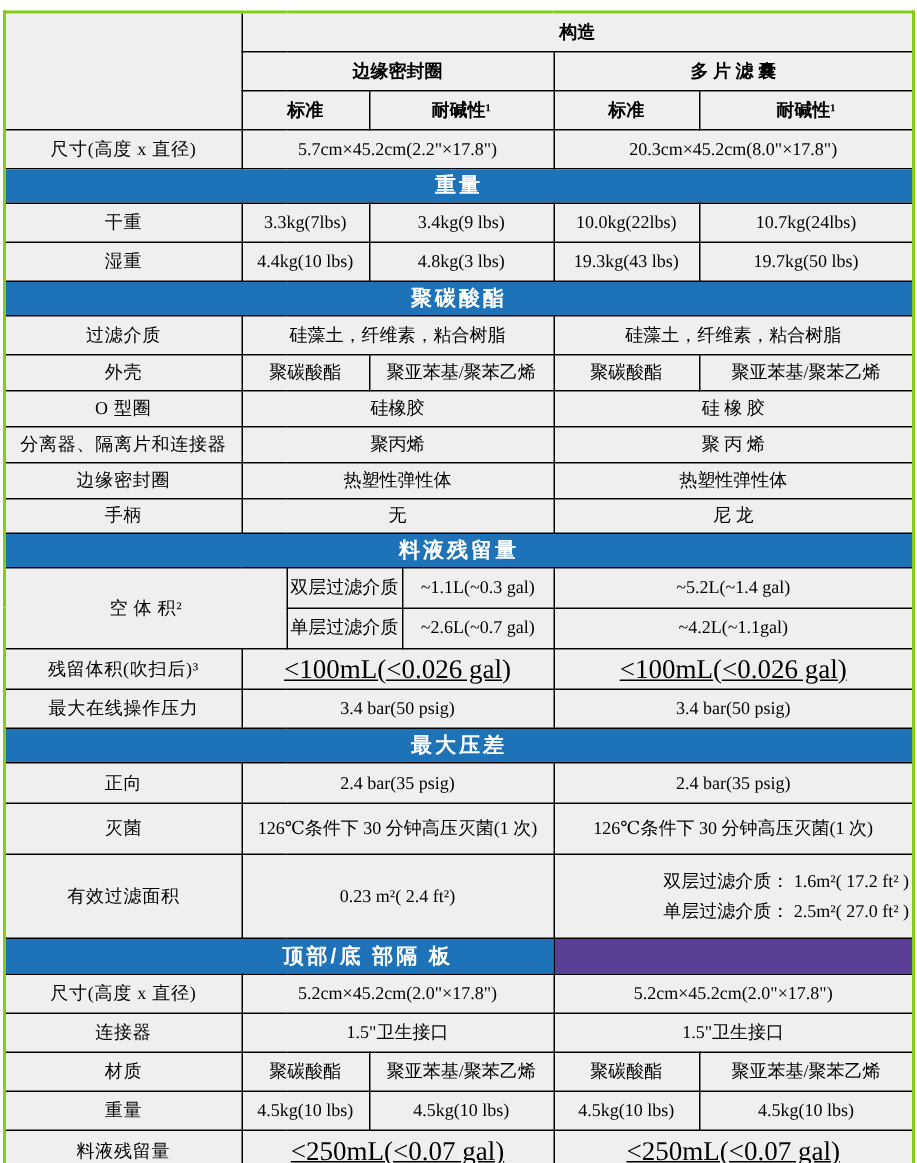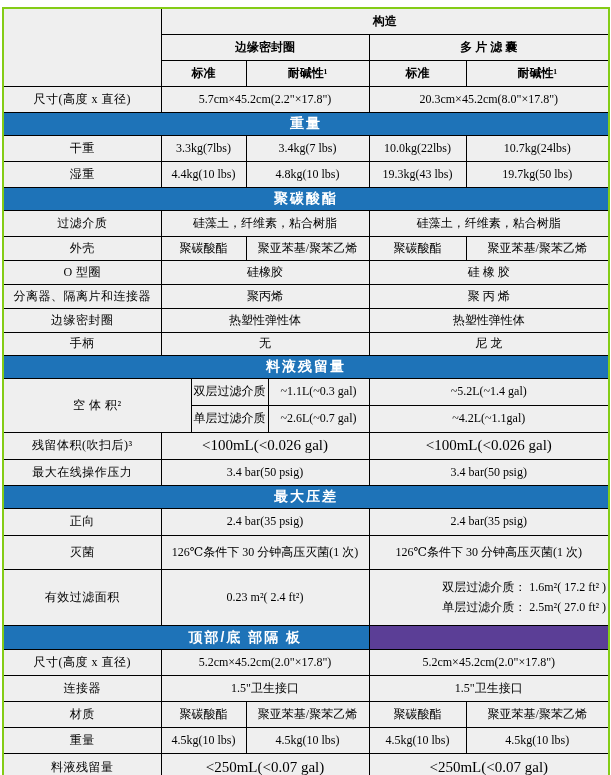--- a/index.html
+++ b/index.html
@@ -31,21 +31,21 @@
   td.band {
     background: #1E73B8;
     color: #ffffff;
     font-weight: bold;
     font-size: 14px;
     font-family: "Liberation Sans", "DejaVu Sans", sans-serif;
     letter-spacing: 2px;
   }
   td.band-left { text-align: center; padding-left: 120px; }
   td.purple { background: #5B3E96; }
-  td.big { font-size: 15px; }
+  td.big { font-size: 18px; text-decoration: underline; }
   td.lab { letter-spacing: 0.5px; }
   .h26 { height: 26px; }
   .h24 { height: 24px; }
   .h23 { height: 23px; }
   .h27 { height: 27px; }
   .h34 { height: 34px; margin-left: 48px; }
   .h46 { height: 56px; }
   .h28 { height: 28px; }
   .twoline div { line-height: 1.7; text-align: right; }
 </style>
@@ -83,28 +83,28 @@
     <td colspan="4">5.7cm×45.2cm(2.2"×17.8")</td>
     <td colspan="2">20.3cm×45.2cm(8.0"×17.8")</td>
   </tr>
 
   <tr class="h23">
     <td colspan="7" class="band">重量</td>
   </tr>
   <tr class="h26">
     <td class="lab">干重</td>
     <td colspan="2">3.3kg(7lbs)</td>
-    <td colspan="2">3.4kg(7 lbs)</td>
+    <td colspan="2">3.4kg(9 lbs)</td>
     <td>10.0kg(22lbs)</td>
     <td>10.7kg(24lbs)</td>
   </tr>
   <tr class="h26">
     <td class="lab">湿重</td>
     <td colspan="2">4.4kg(10 lbs)</td>
-    <td colspan="2">4.8kg(10 lbs)</td>
+    <td colspan="2">4.8kg(3 lbs)</td>
     <td>19.3kg(43 lbs)</td>
     <td>19.7kg(50 lbs)</td>
   </tr>
 
   <tr class="h23">
     <td colspan="7" class="band">聚碳酸酯</td>
   </tr>
   <tr class="h26">
     <td class="lab">过滤介质</td>
     <td colspan="4">硅藻土，纤维素，粘合树脂</td>

